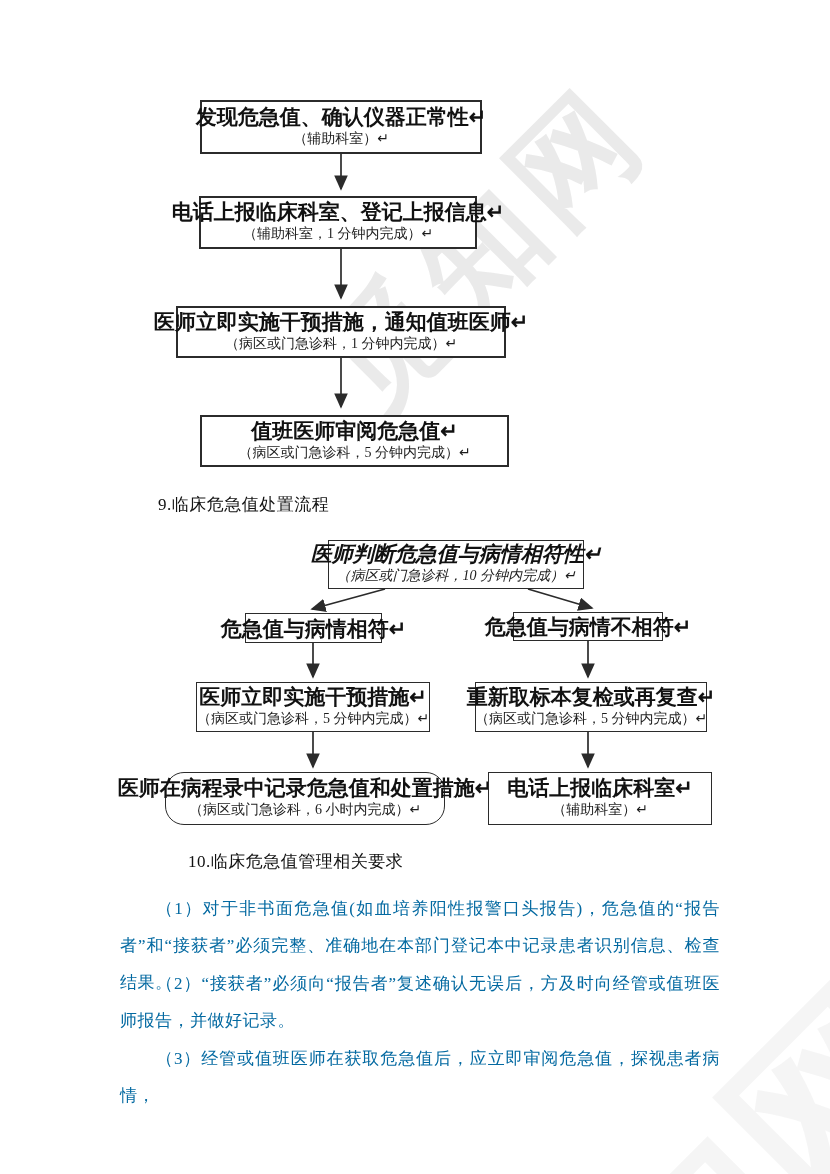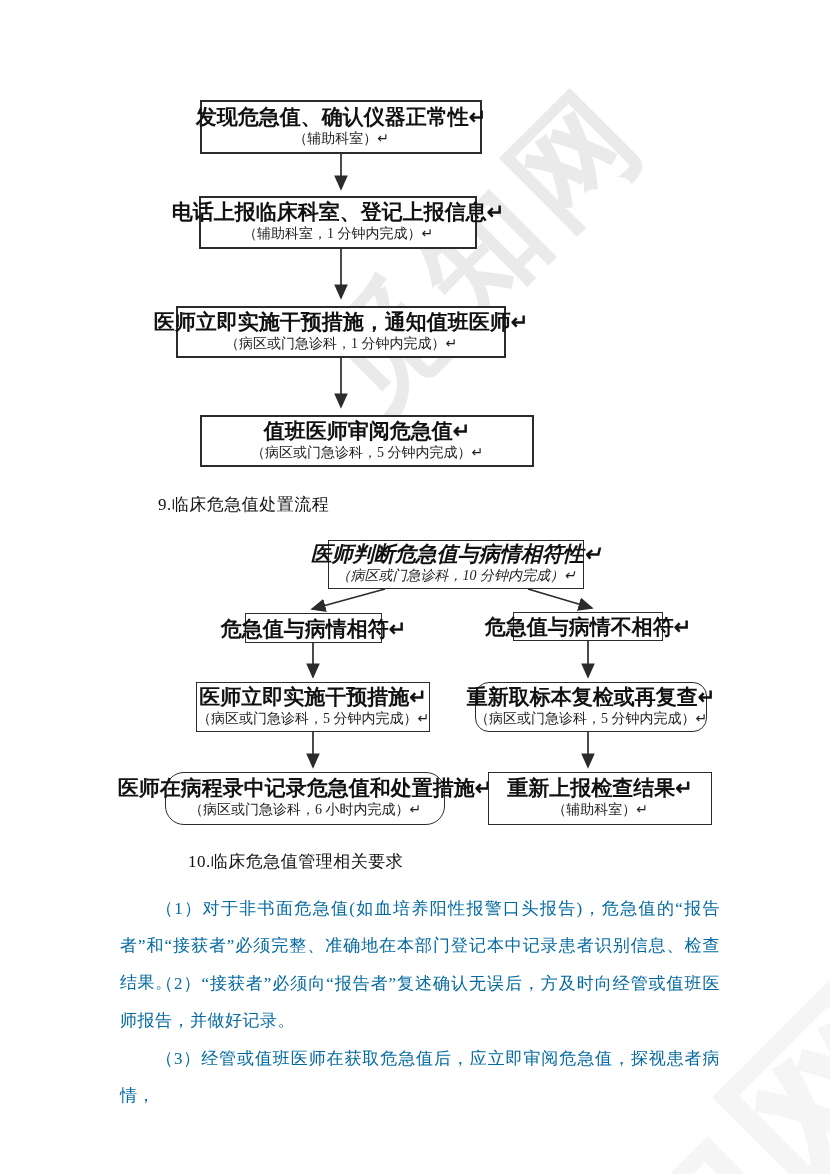--- a/index.html
+++ b/index.html
@@ -58,51 +58,51 @@
     <span class="s">（辅助科室）↵</span>
   </div>
   <div class="fbox" style="left:199px;top:196px;width:278px;height:53px;">
     <span class="t">电话上报临床科室、登记上报信息↵</span>
     <span class="s">（辅助科室，1 分钟内完成）↵</span>
   </div>
   <div class="fbox" style="left:176px;top:306px;width:330px;height:52px;">
     <span class="t">医师立即实施干预措施，通知值班医师↵</span>
     <span class="s">（病区或门急诊科，1 分钟内完成）↵</span>
   </div>
-  <div class="fbox" style="left:200px;top:415px;width:334px;height:52px;">
+  <div class="fbox" style="left:200px;top:415px;width:309px;height:52px;">
     <span class="t">值班医师审阅危急值↵</span>
     <span class="s">（病区或门急诊科，5 分钟内完成）↵</span>
   </div>
 
   <div class="h" style="left:158px;top:493px;">9.临床危急值处置流程</div>
 
   <div class="fbox thin" style="left:328px;top:540px;width:256px;height:49px;font-style:italic;">
     <span class="t">医师判断危急值与病情相符性↵</span>
     <span class="s">（病区或门急诊科，10 分钟内完成）↵</span>
   </div>
   <div class="fbox thin" style="left:513px;top:612px;width:150px;height:29px;">
     <span class="t">危急值与病情不相符↵</span>
   </div>
   <div class="fbox thin" style="left:245px;top:613px;width:137px;height:30px;">
     <span class="t">危急值与病情相符↵</span>
   </div>
   <div class="fbox thin" style="left:196px;top:682px;width:234px;height:50px;">
     <span class="t">医师立即实施干预措施↵</span>
     <span class="s">（病区或门急诊科，5 分钟内完成）↵</span>
   </div>
-  <div class="fbox thin" style="left:475px;top:682px;width:232px;height:50px;border-radius:14px;">
+  <div class="fbox thin" style="left:475px;top:682px;width:232px;height:50px;">
     <span class="t">重新取标本复检或再复查↵</span>
     <span class="s">（病区或门急诊科，5 分钟内完成）↵</span>
   </div>
   <div class="fbox thin" style="left:165px;top:772px;width:280px;height:53px;border-radius:19px;">
     <span class="t">医师在病程录中记录危急值和处置措施↵</span>
     <span class="s">（病区或门急诊科，6 小时内完成）↵</span>
   </div>
   <div class="fbox thin" style="left:488px;top:772px;width:224px;height:53px;">
-    <span class="t">重新上报检查结果↵</span>
+    <span class="t">电话上报临床科室↵</span>
     <span class="s">（辅助科室）↵</span>
   </div>
 
   <div class="h" style="left:155px;top:850px;margin-left:33px;">10.临床危急值管理相关要求</div>
 
   <div class="para" style="top:890px;">（1）对于非书面危急值(如血培养阳性报警口头报告)，危急值的“报告者”和“接获者”必须完整、准确地在本部门登记本中记录患者识别信息、检查结果。</div>
   <div class="para" style="top:965px;">（2）“接获者”必须向“报告者”复述确认无误后，方及时向经管或值班医师报告，并做好记录。</div>
   <div class="para" style="top:1040px;">（3）经管或值班医师在获取危急值后，应立即审阅危急值，探视患者病情，</div>
 
 </div>

